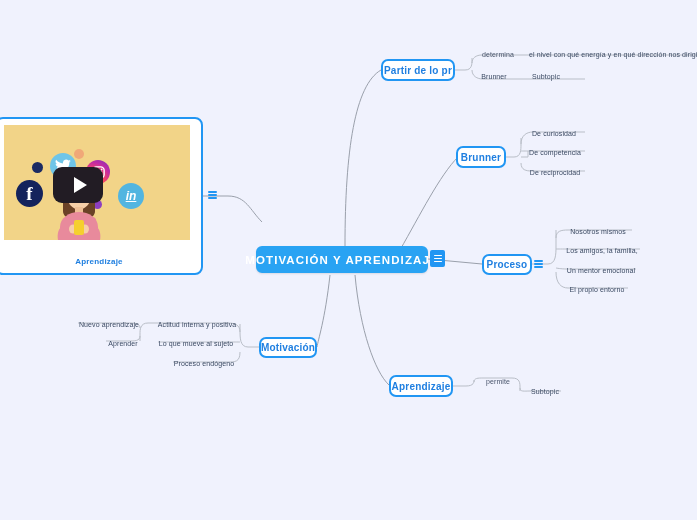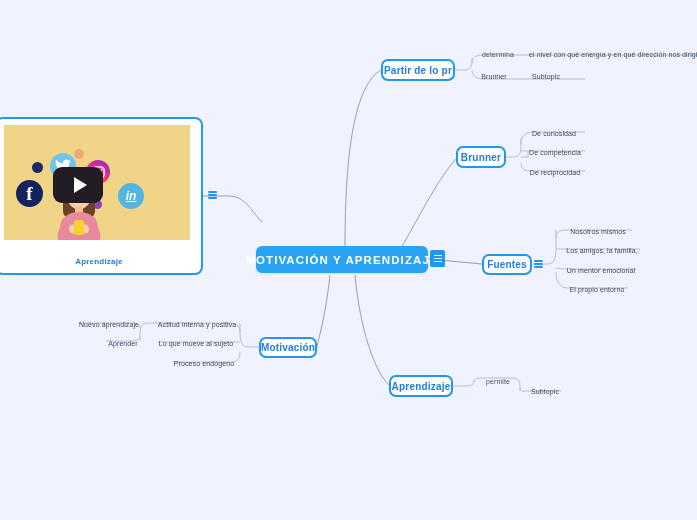--- a/index.html
+++ b/index.html
@@ -286,21 +286,21 @@
     <span>De curiosidad</span>
   </div>
   <div class="leaf" style="left:524px; top:144px; width:62px; height:13px;">
     <span>De competencia</span>
   </div>
   <div class="leaf" style="left:524px; top:164px; width:62px; height:13px;">
     <span>De reciprocidad</span>
   </div>
 
   <div class="node main" style="left:482px; top:254px; width:48px; height:21px;">
-    <span>Fuentes</span>
+    <span>Proceso</span>
   </div>
   <div class="note-icon" style="left:532px; top:257px; width:13px; height:14px;">
     <span style="width:9px"></span>
       <span style="width:9px"></span>
       <span style="width:9px"></span>
   </div>
   <div class="leaf" style="left:567px; top:223px; width:62px; height:13px;">
     <span>Nosotros mismos</span>
   </div>
   <div class="leaf" style="left:566px; top:242px; width:72px; height:13px;">

